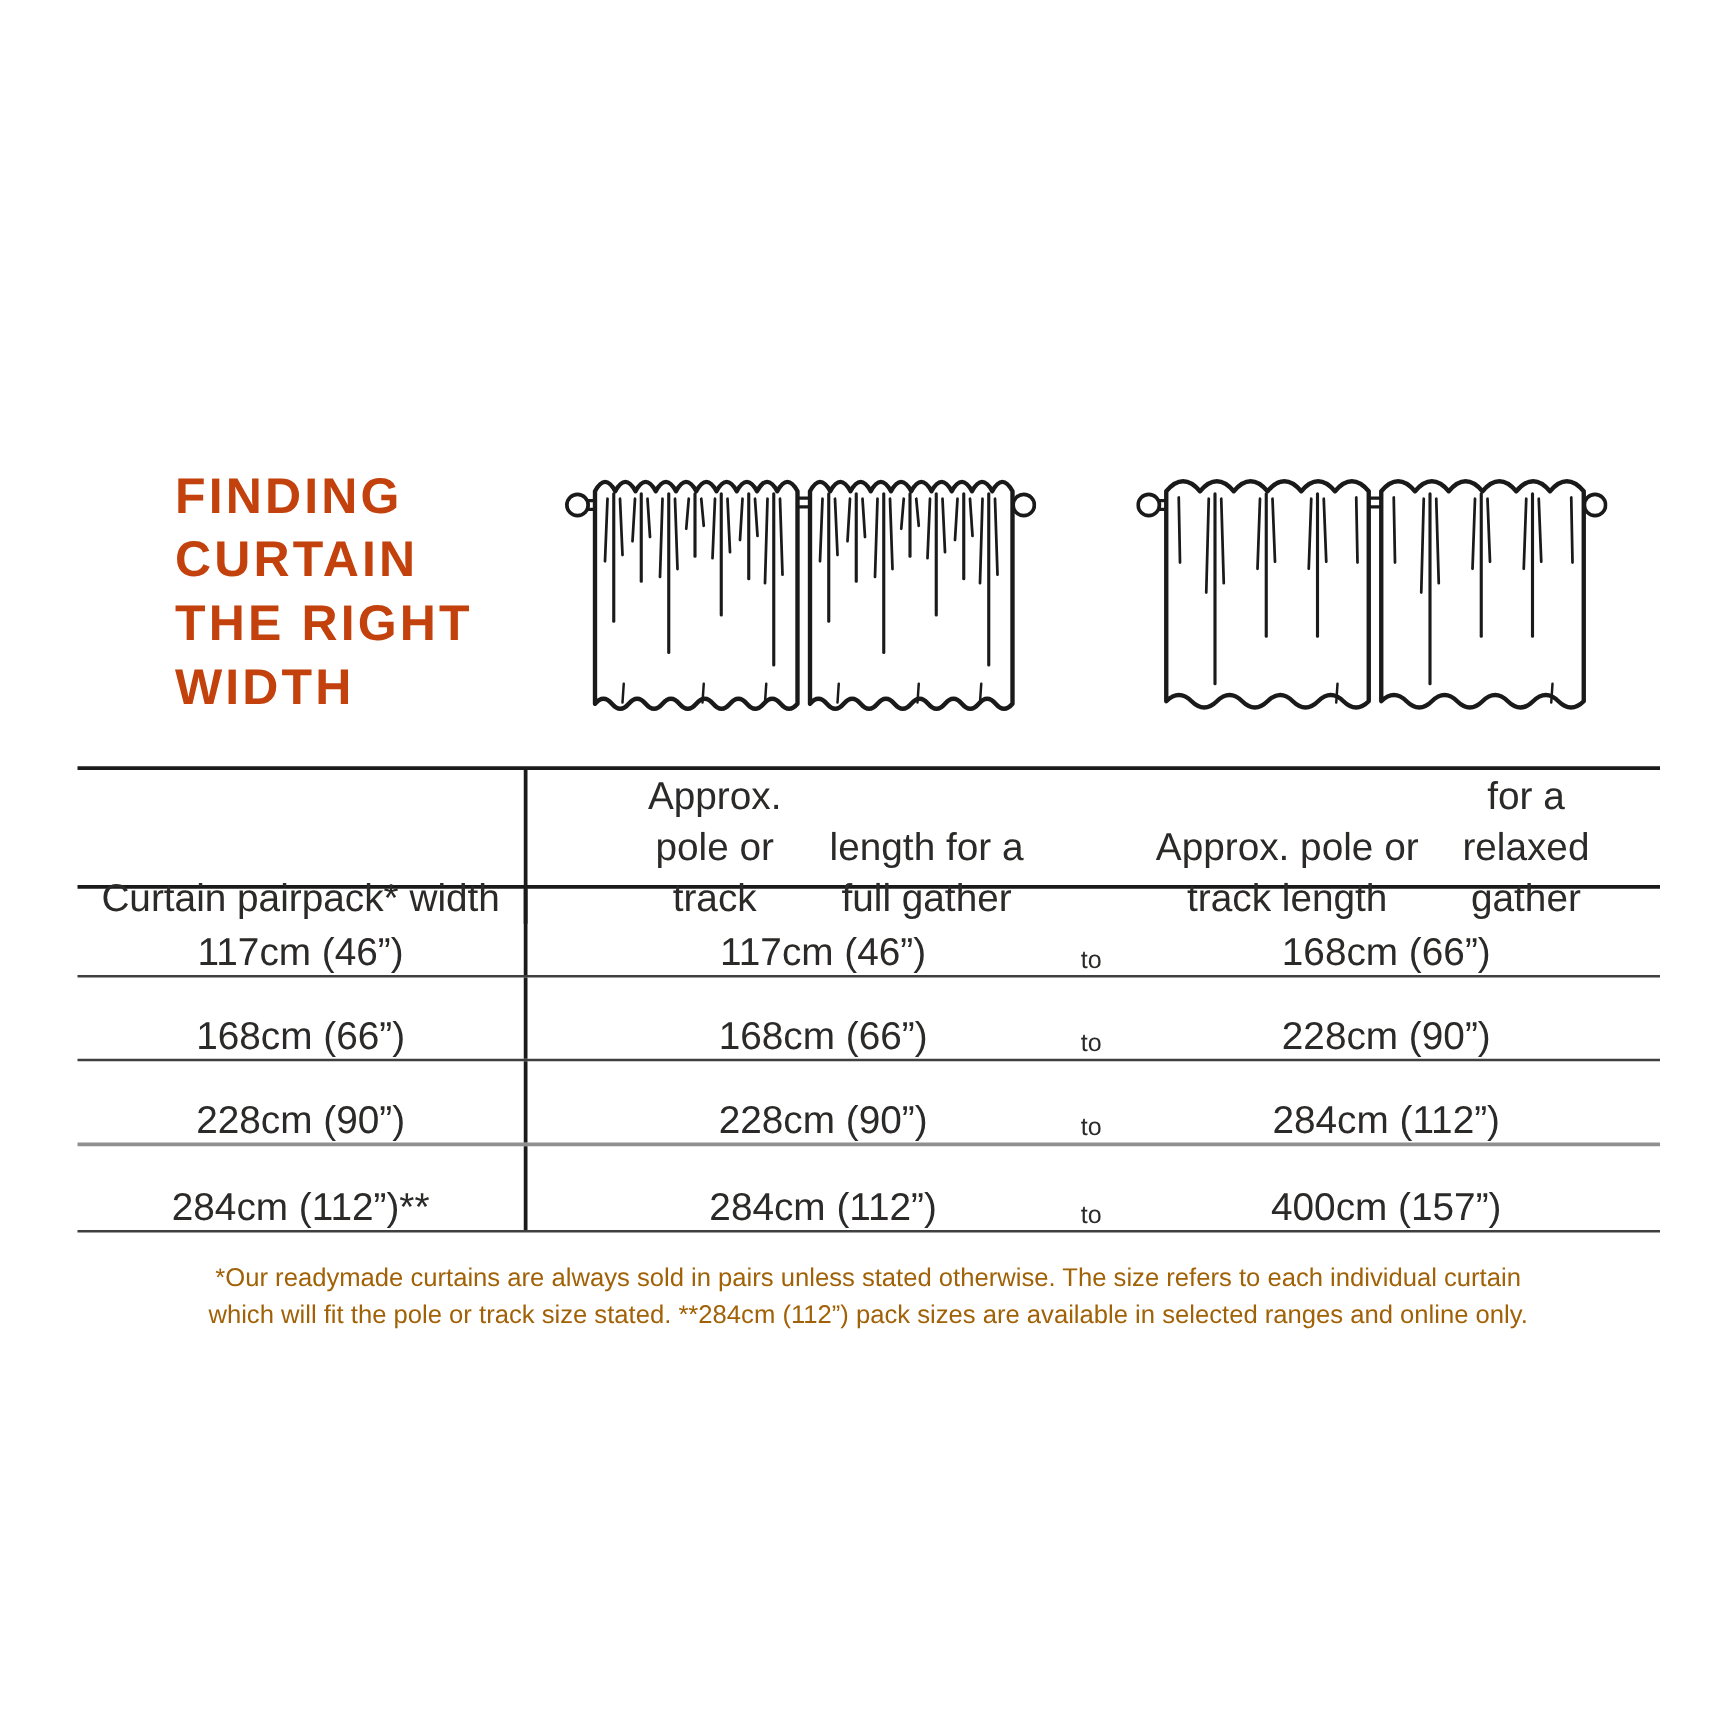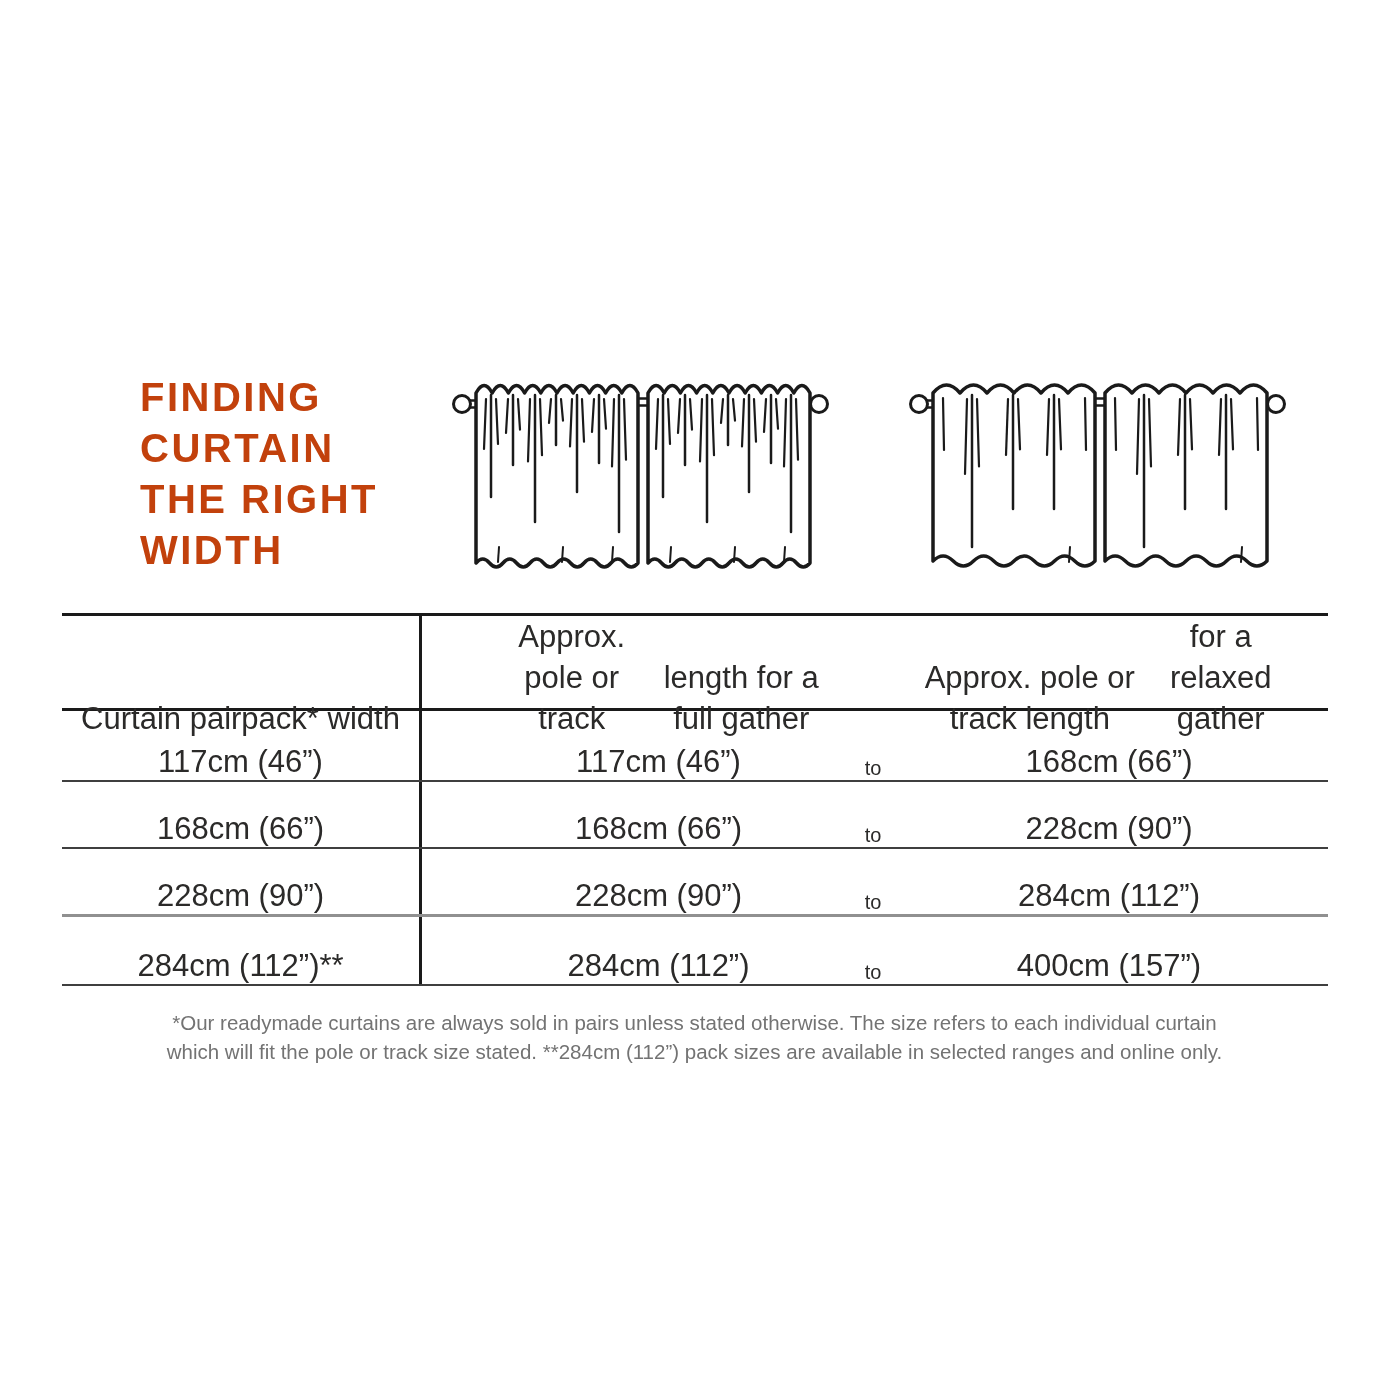--- a/index.html
+++ b/index.html
@@ -31,21 +31,21 @@
   .cell{text-align:center;font-size:31px;box-sizing:border-box;height:100%;
         display:flex;flex-direction:row;justify-content:center;align-items:flex-end;}
   .c-pack{border-right:3px solid #1a1a1a;}
   .c-full{padding-left:54px;margin-left:13px;}
   .c-relaxed{padding-right:28px;}
   .c-to{font-size:20px;}
   .hcell span{display:block;}
 
   
   .footnote{position:absolute;left:0;top:1008px;width:1389px;text-align:center;
-            font-size:20.5px;line-height:29px;color:#737373;}
+            font-size:20.5px;line-height:29px;color:#a16207;}
   .footnote span{display:block;}
 </style>
 </head>
 <body>
 
 <div class="canvas">
 
   <div class="title">
     <span>FINDING</span>
     <span>CURTAIN</span>

